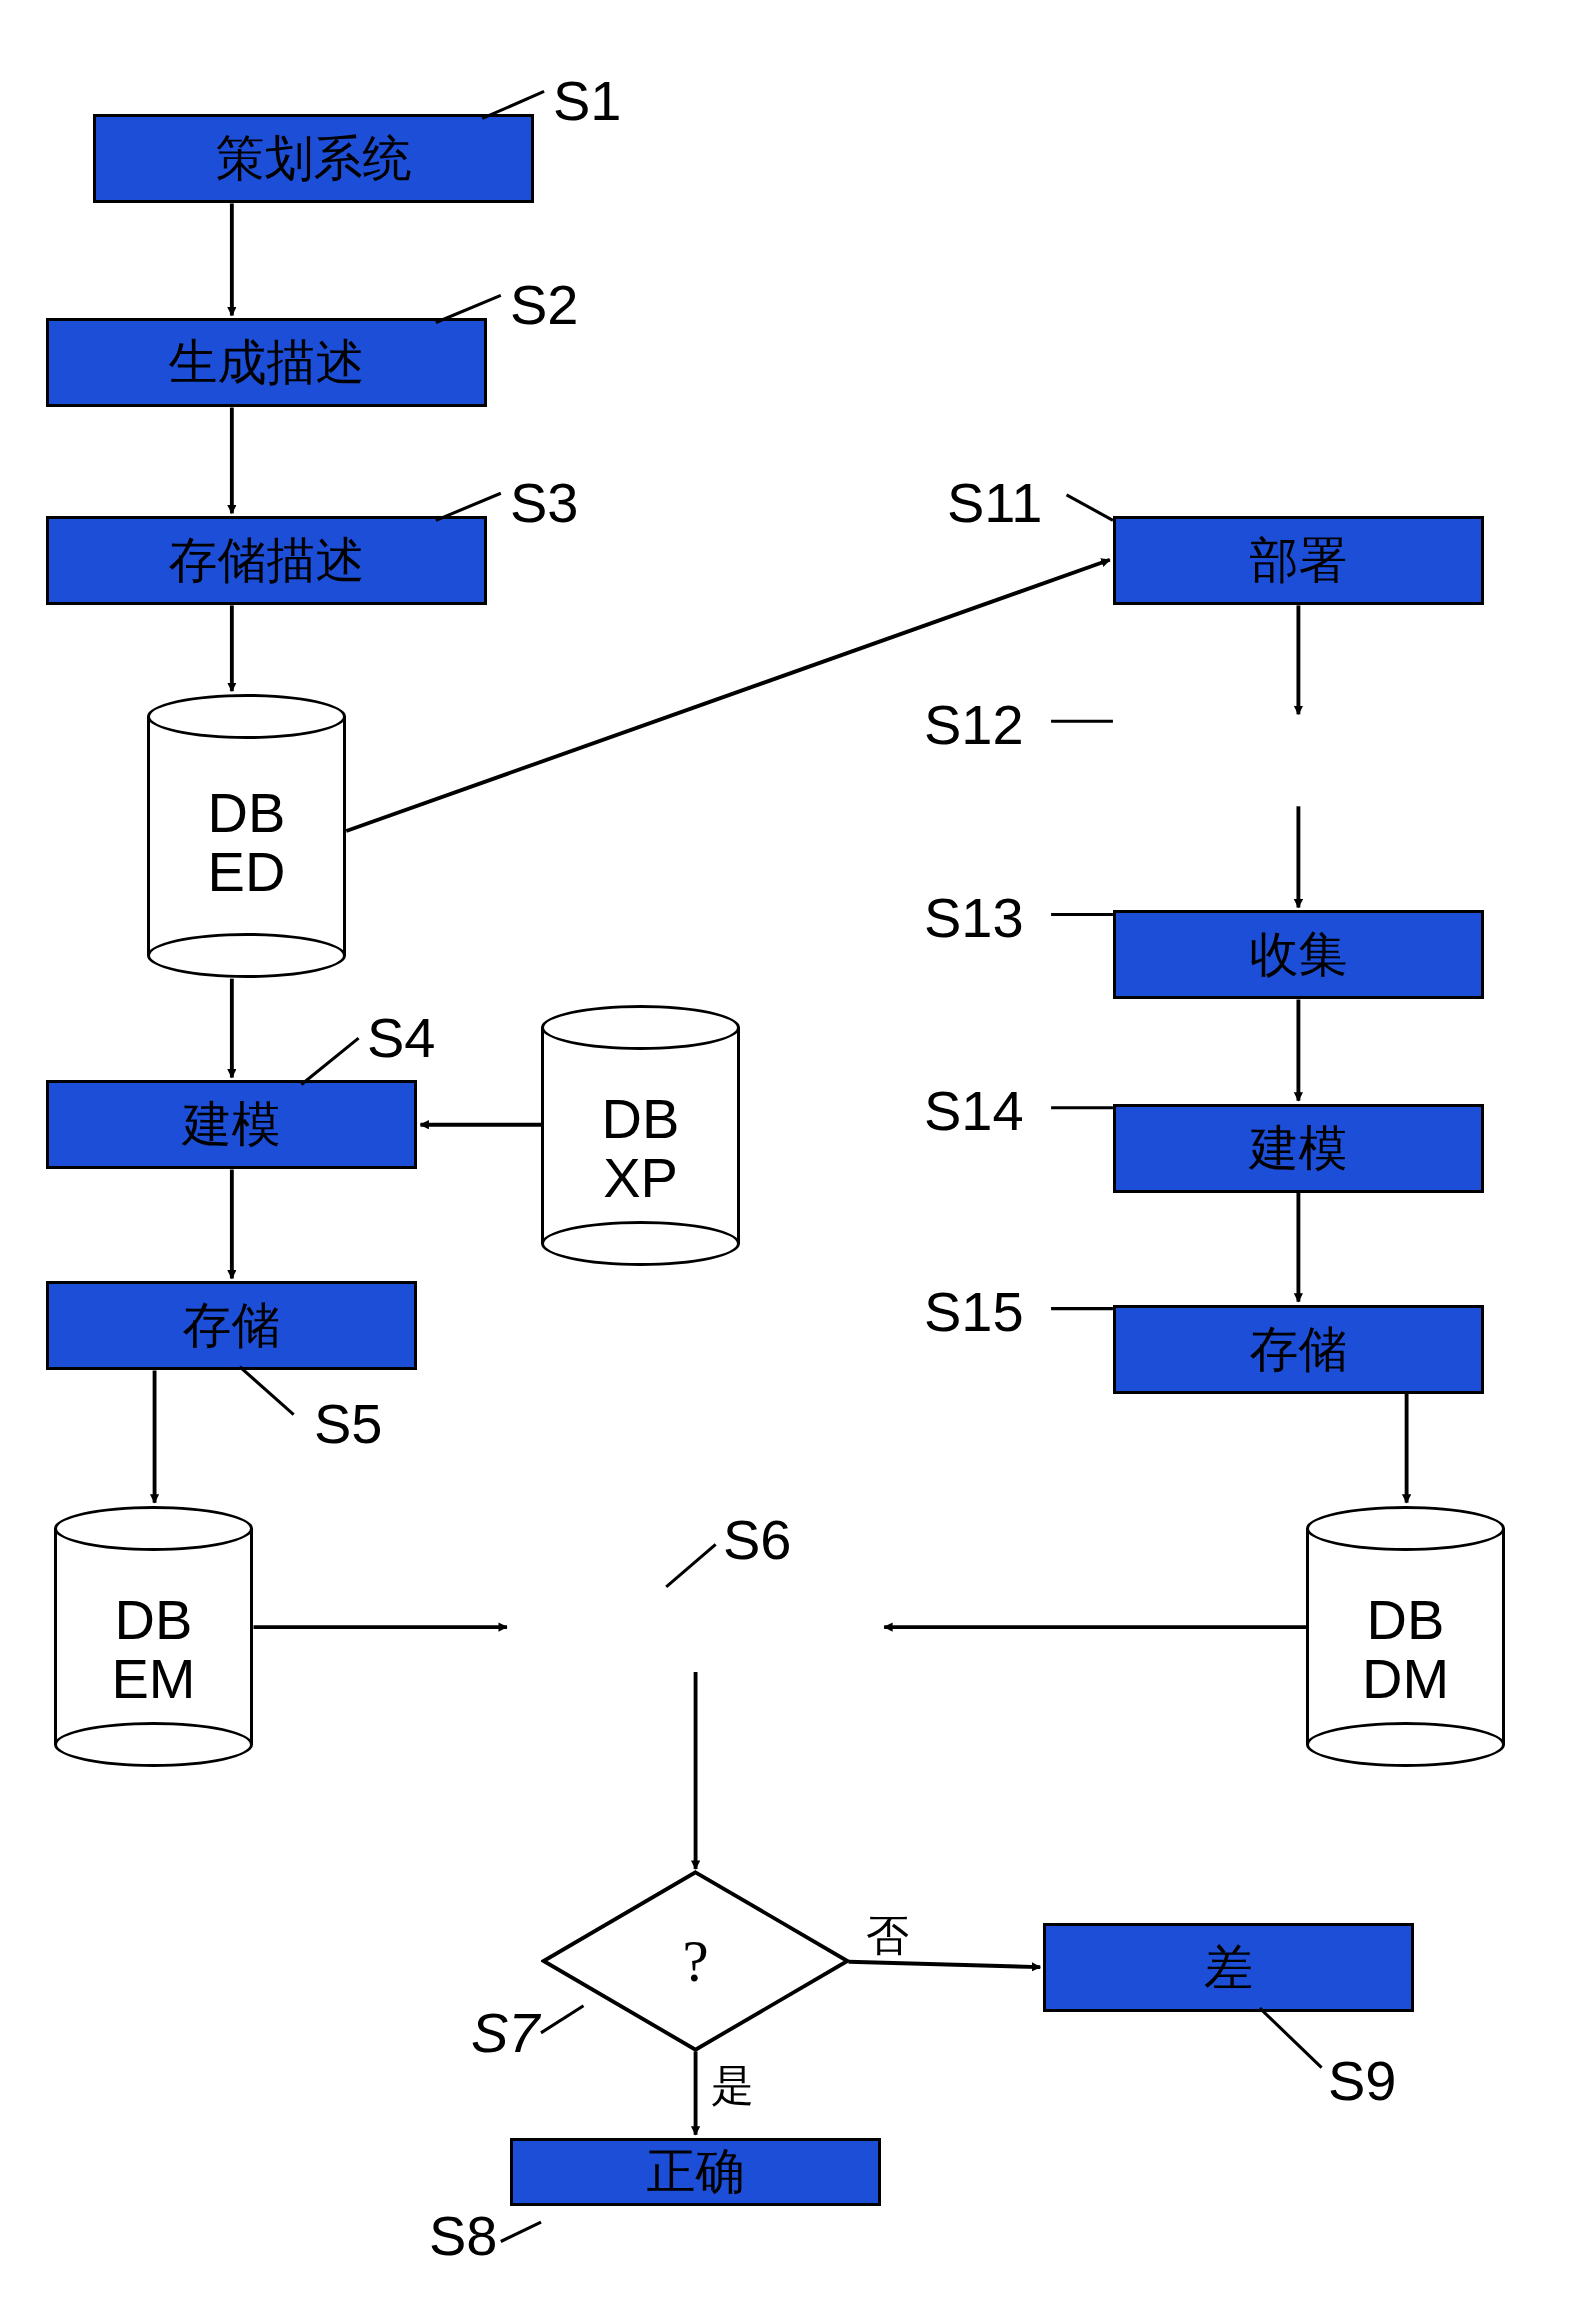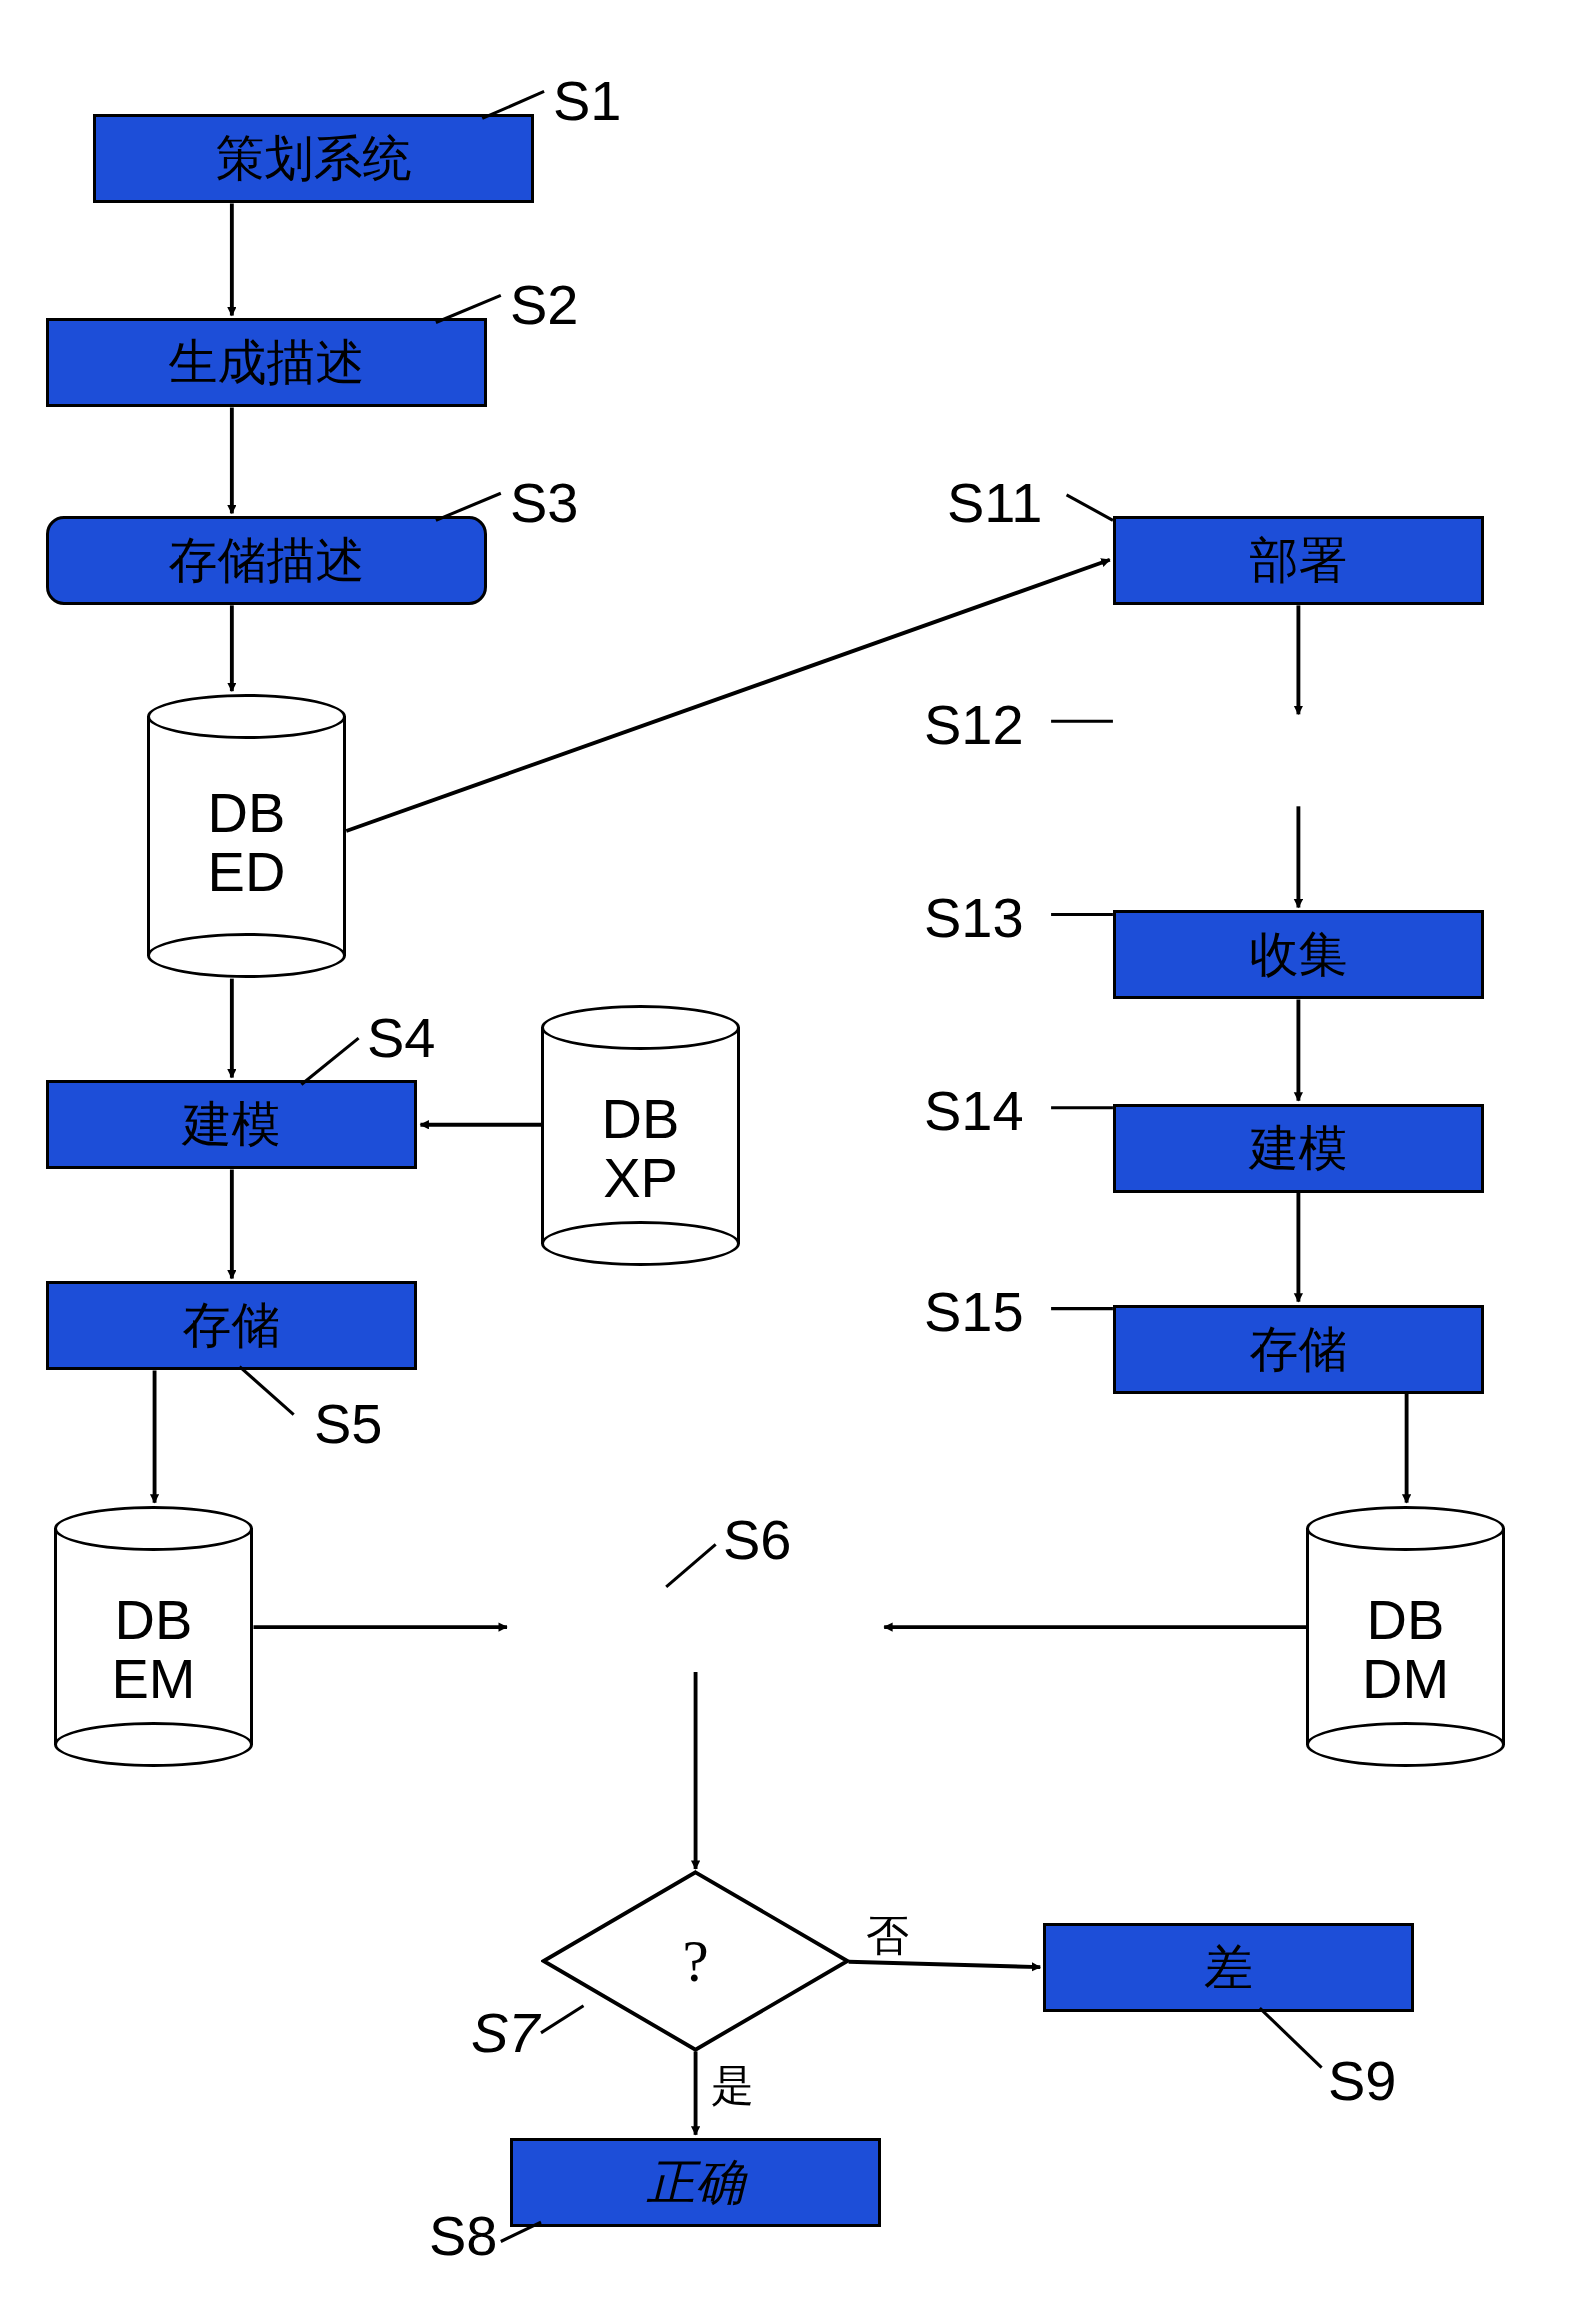--- a/index.html
+++ b/index.html
@@ -75,21 +75,21 @@
   <div class="box" style="left:93px; top:114px; width:441px; height:89px;">
     <span>策划系统</span>
   </div>
   <div class="label" style="left:553px; top:68px;">S1</div>
 
   <div class="box" style="left:46px; top:318px; width:441px; height:89px;">
     <span>生成描述</span>
   </div>
   <div class="label" style="left:510px; top:272px;">S2</div>
 
-  <div class="box" style="left:46px; top:516px; width:441px; height:89px;border-radius:18px;">
+  <div class="box" style="left:46px; top:516px; width:441px; height:89px;">
     <span>存储描述</span>
   </div>
   <div class="label" style="left:510px; top:470px;">S3</div>
 
   <div class="cylinder" style="left:147px; top:694px; width:199px; height:284px;">
     <div class="cyl-body" style="top:22.4px; bottom:22.4px;"></div>
     <div class="cyl-bot" style="bottom:0; height:45px;"></div>
     <div class="cyl-top" style="top:0; height:45px;"></div>
     <div class="cyl-label" style="top:90px;">
       <span>DB</span><br>
@@ -166,21 +166,21 @@
       <polygon points="200,3 397,118 200,233 3,118" fill="#fff" stroke="#000" stroke-width="5"></polygon>
     </svg>
     <div class="diamond-text">
       <span>?</span>
     </div>
   </div>
   <div class="label" style="left:471px; top:2000px;font-style:italic;">S7</div>
   <div class="small-label" style="left:866px; top:1907px;">否</div>
   <div class="small-label" style="left:711px; top:2057px;">是</div>
 
-  <div class="box" style="left:510px; top:2138px; width:371px; height:89px;font-style:italic;">
+  <div class="box" style="left:510px; top:2138px; width:371px; height:68px;">
     <span>正确</span>
   </div>
   <div class="label" style="left:429px; top:2203px;">S8</div>
 
   <div class="box" style="left:1043px; top:1923px; width:371px; height:89px;">
     <span>差</span>
   </div>
   <div class="label" style="left:1328px; top:2048px;">S9</div>
 
   <svg class="arrows" viewBox="0 0 2056 3000" width="1589" height="2319">

